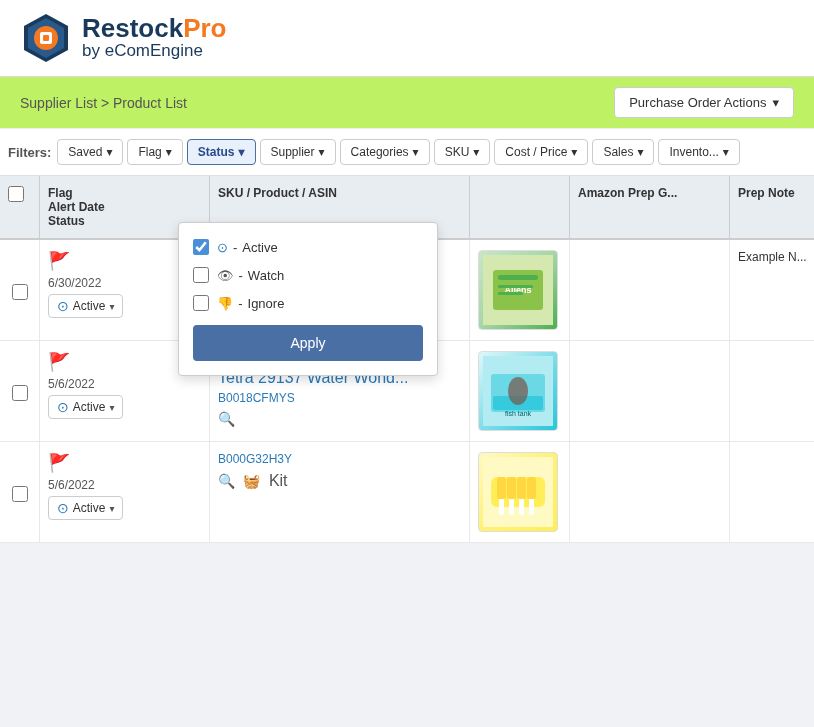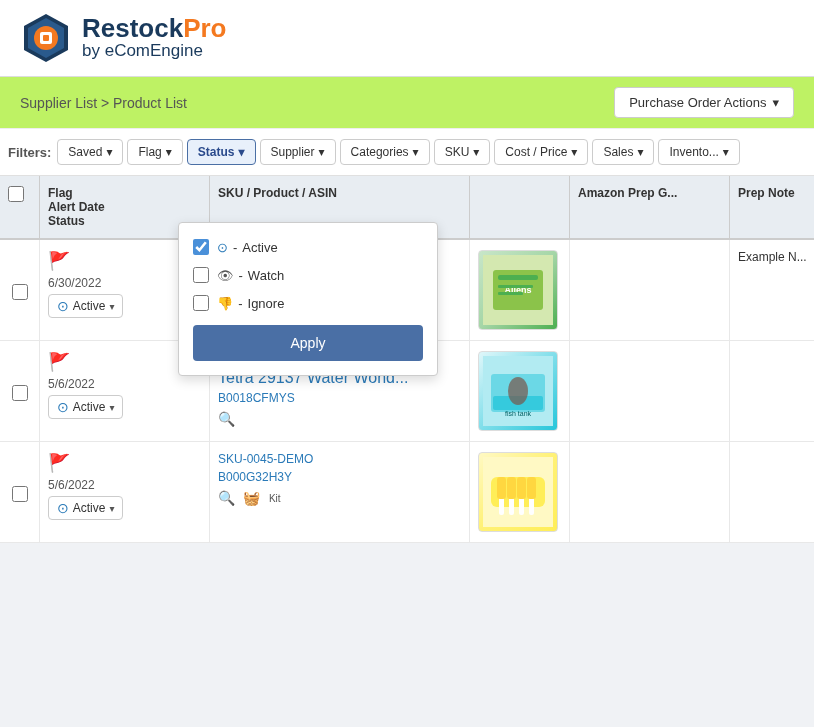--- a/index.html
+++ b/index.html
@@ -138,21 +138,21 @@
       width: fit-content;
     }
     .status-dot { color: #2a7ab8; font-size: 14px; }
     .status-caret { color: #555; font-size: 10px; }
 
     .sku-link { color: #2a7ab8; text-decoration: none; font-size: 12px; cursor: pointer; }
     .product-title { color: #2a7ab8; font-size: 16px; cursor: pointer; }
     .asin { color: #2a7ab8; font-size: 12px; }
     .product-actions { display: flex; align-items: center; gap: 8px; margin-top: 2px; }
     .action-icon { color: #2a7ab8; cursor: pointer; font-size: 14px; }
-    .part-label, .kit-label { color: #555; font-size: 10px; text-align: center; }
+    .part-label, .kit-label { color: #555; font-size: 16px; text-align: center; }
 
     
     .dropdown-overlay {
       position: absolute;
       top: 46px;
       left: 178px;
       background: #fff;
       border: 1px solid #ccc;
       border-radius: 4px;
       box-shadow: 0 4px 12px rgba(0,0,0,0.15);
@@ -383,21 +383,20 @@
     <div class="td">
       <span class="flag-icon">🚩</span>
       <span class="date-text">5/6/2022</span>
       <div class="status-dropdown">
         <span class="status-dot">⊙</span>
         <span>Active</span>
         <span class="status-caret">▾</span>
       </div>
     </div>
     <div class="td">
-      <a class="sku-link">SKU-0045-DEMO</a>
       <span class="asin">B000G32H3Y</span>
       <div class="product-actions">
         <span class="action-icon">🔍</span>
         <span class="action-icon">🧺</span>
         <span class="kit-label">Kit</span>
       </div>
     </div>
     <div class="td">
       <div class="img-placeholder popsicle-img">
         <svg width="70" height="70" viewBox="0 0 70 70">

